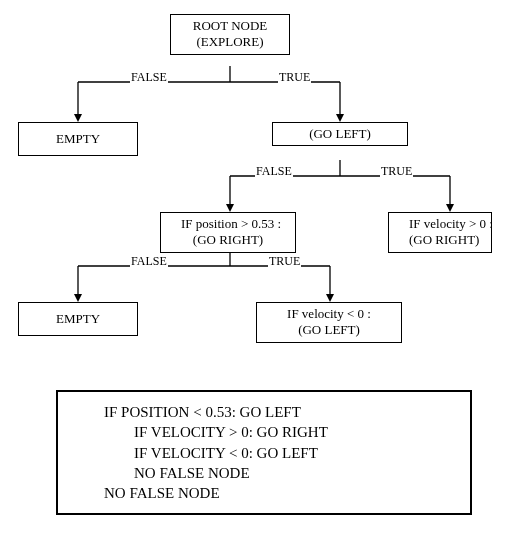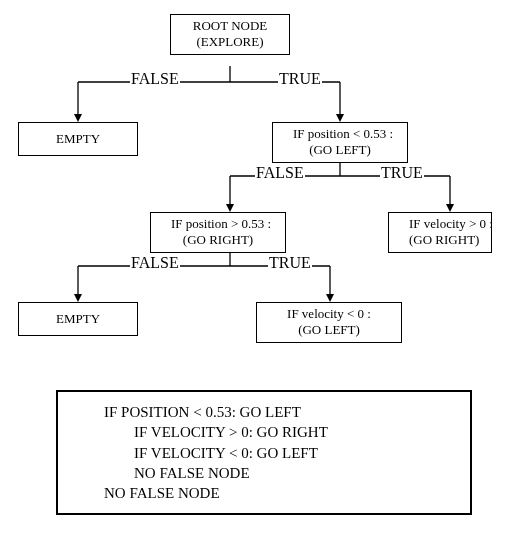--- a/index.html
+++ b/index.html
@@ -21,21 +21,21 @@
     border: 1.5px solid #000;
     background: #fff;
     text-align: center;
     padding: 3px 20px;
     line-height: 1.25;
     box-sizing: border-box;
   }
   .node .line { display: block; white-space: nowrap; }
   .edge-label {
     position: absolute;
-    font-size: 16px;
+    font-size: 12px;
     background: #fff;
     padding: 0 1px;
   }
   svg.wires {
     position: absolute;
     top: 0; left: 0;
     width: 508px; height: 360px;
     pointer-events: none;
   }
   svg.wires line, svg.wires polyline {
@@ -103,25 +103,24 @@
   <div class="node" style="left:160px; top:4px; width:120px;">
     <span class="line">ROOT NODE</span>
     <span class="line">(EXPLORE)</span>
   </div>
 
   <div class="node" style="left:8px; top:112px; width:120px; padding-top:8px; padding-bottom:8px;">
     <span class="line">EMPTY</span>
   </div>
 
   <div class="node" style="left:262px; top:112px; width:136px;">
-    <span class="line">IF position &lt; 0.53 :</span>
     <span class="line">(GO LEFT)</span>
   </div>
 
-  <div class="node" style="left:140px; top:202px; width:136px;">
+  <div class="node" style="left:150px; top:202px; width:136px;">
     <span class="line">IF position &gt; 0.53 :</span>
     <span class="line">(GO RIGHT)</span>
   </div>
 
   <div class="node" style="left:378px; top:202px; width:104px;">
     <span class="line">IF velocity &gt; 0 :</span>
     <span class="line">(GO RIGHT)</span>
   </div>
 
   <div class="node" style="left:8px; top:292px; width:120px; padding-top:8px; padding-bottom:8px;">

